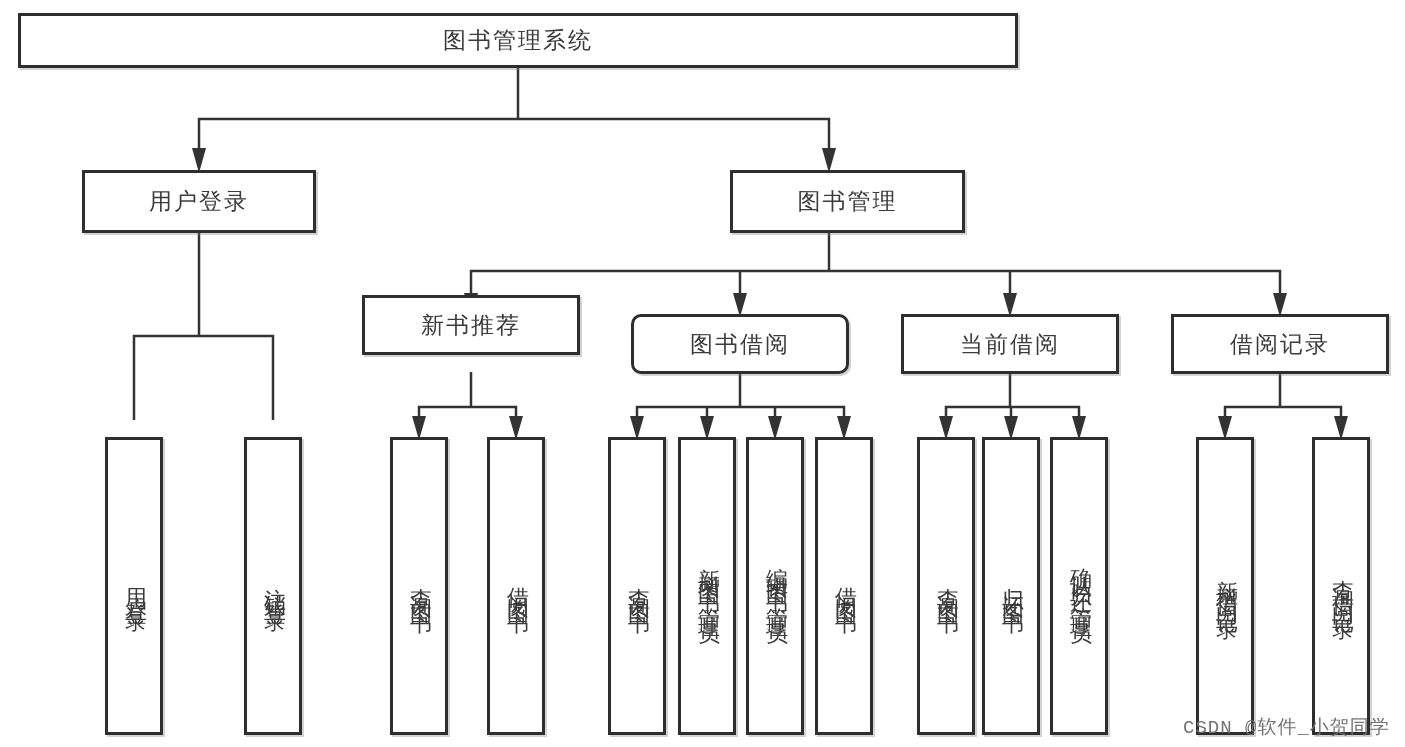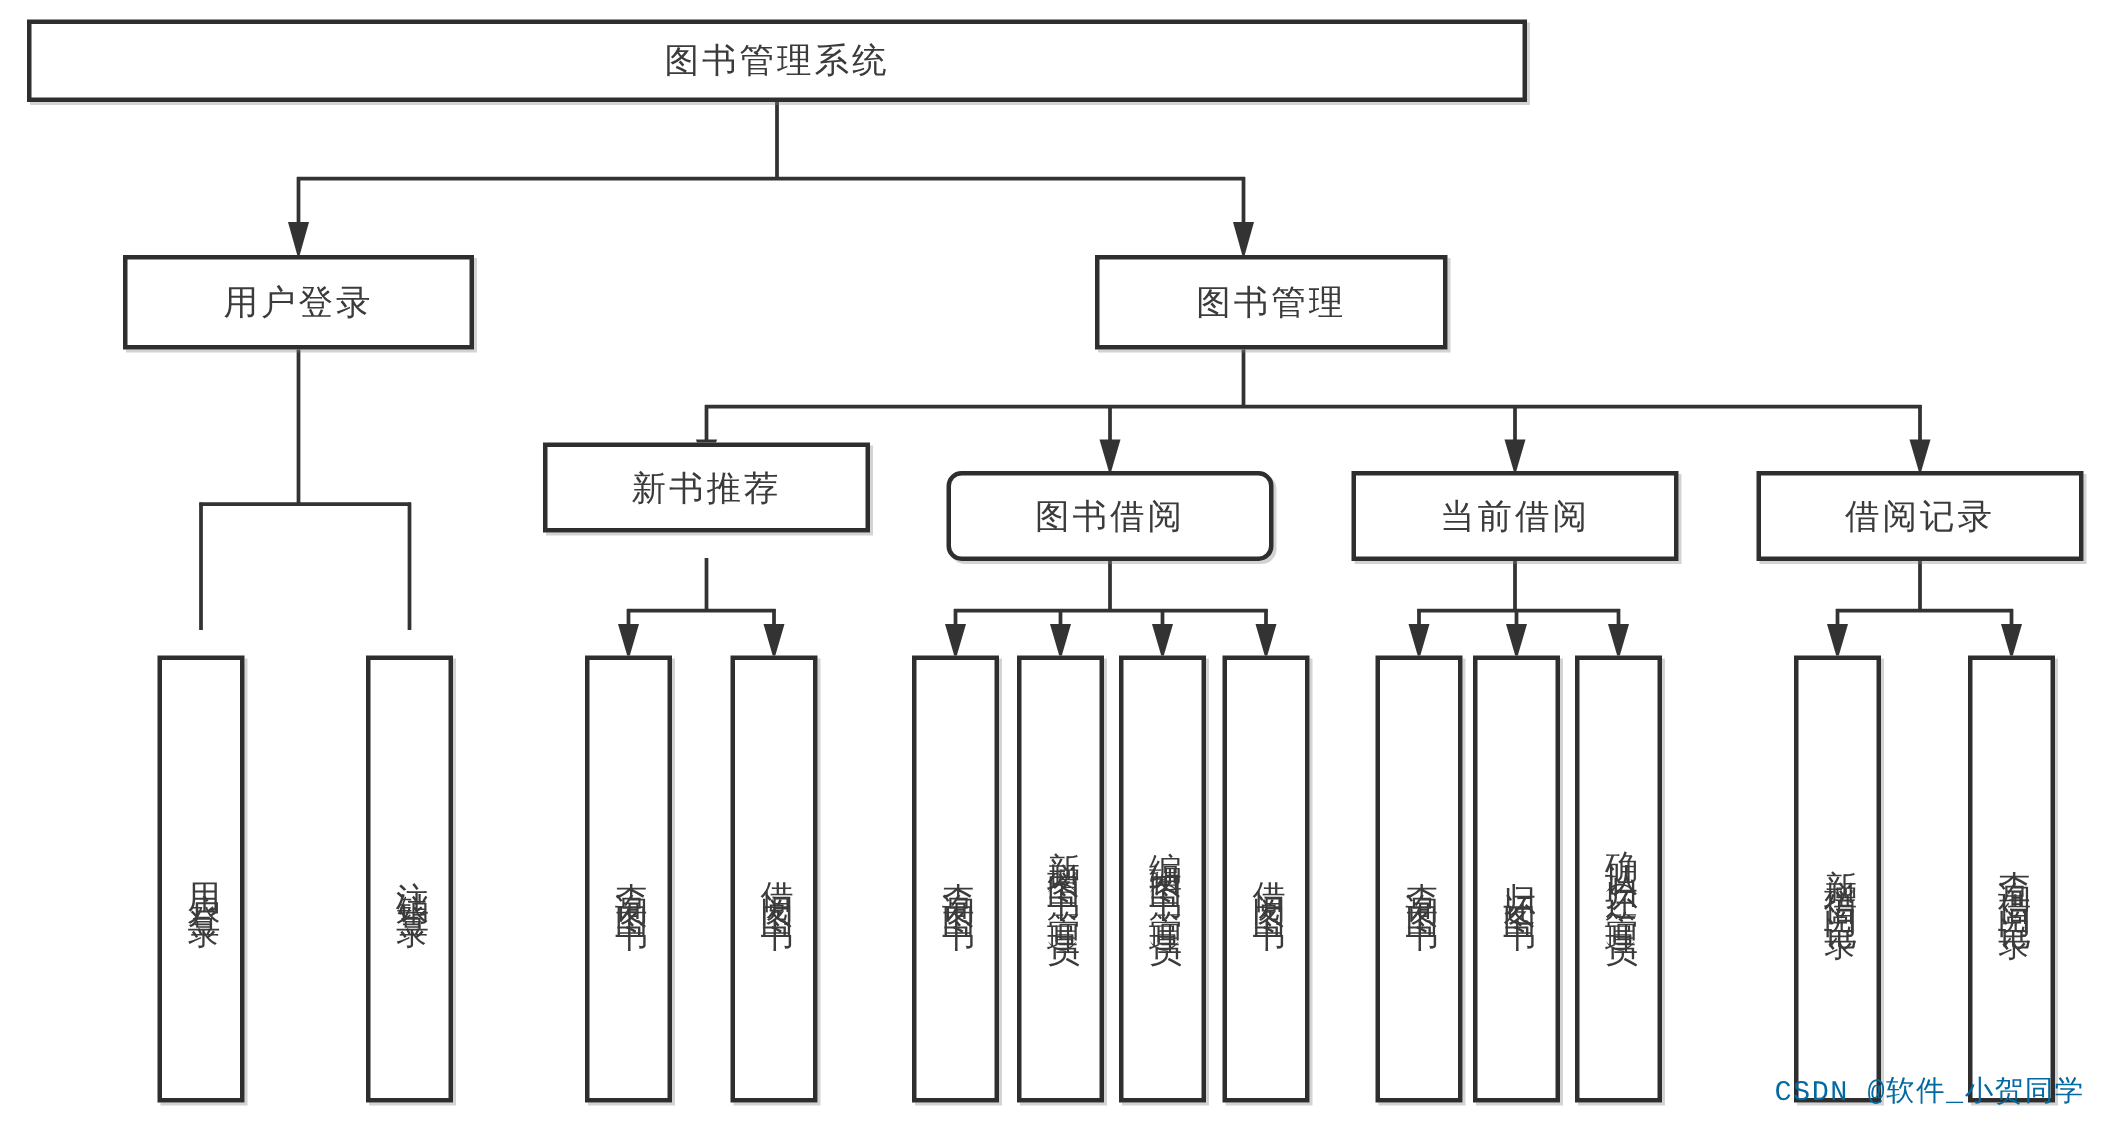--- a/index.html
+++ b/index.html
@@ -50,21 +50,21 @@
     letter-spacing: 8px;
     color: #3b3b3b;
     line-height: 1;
   }
   .watermark {
     position: absolute;
     left: 1183px;
     top: 714px;
     font-size: 19px;
     letter-spacing: 1px;
-    color: #0369a1;
+    color: #737373;
     white-space: nowrap;
     z-index: 5;
   }
 </style>
 </head>
 <body>
 
 <div class="stage">
 
   <svg class="wires" viewBox="0 0 1405 747" xmlns="http://www.w3.org/2000/svg">

